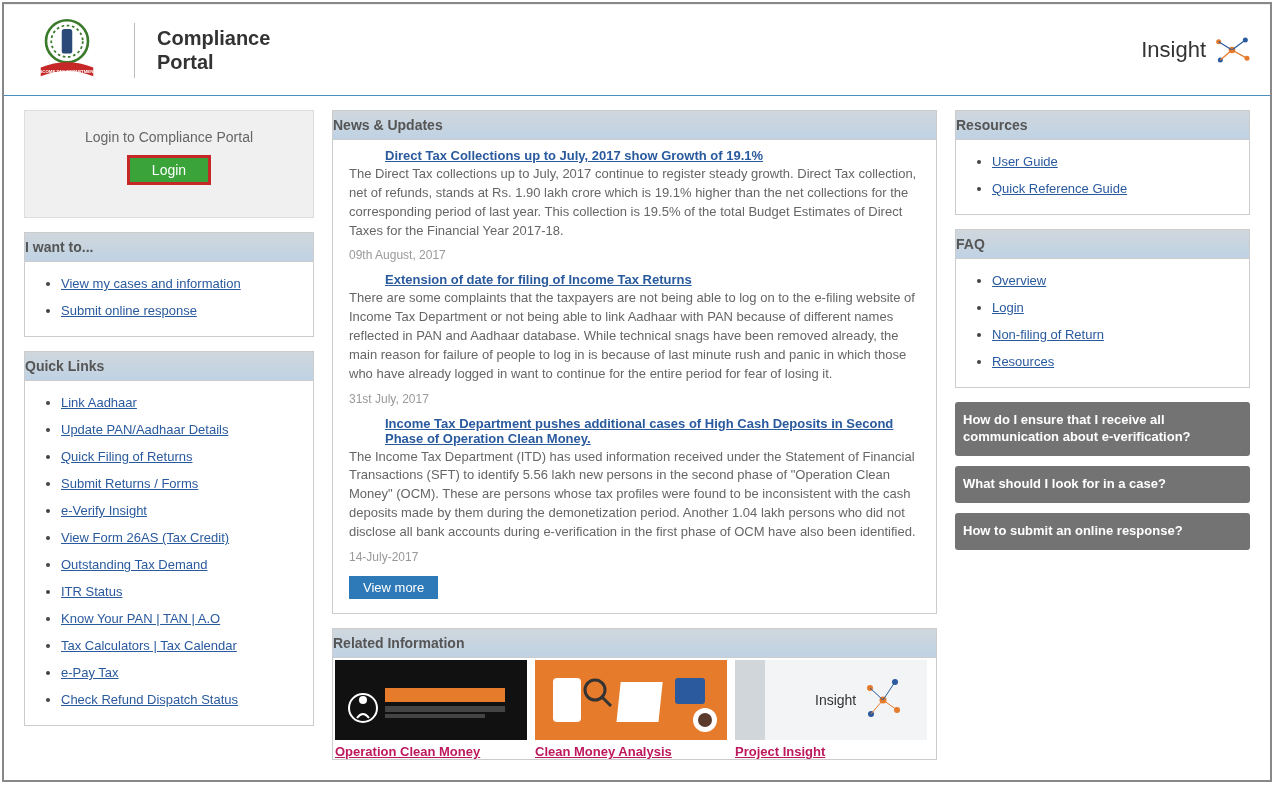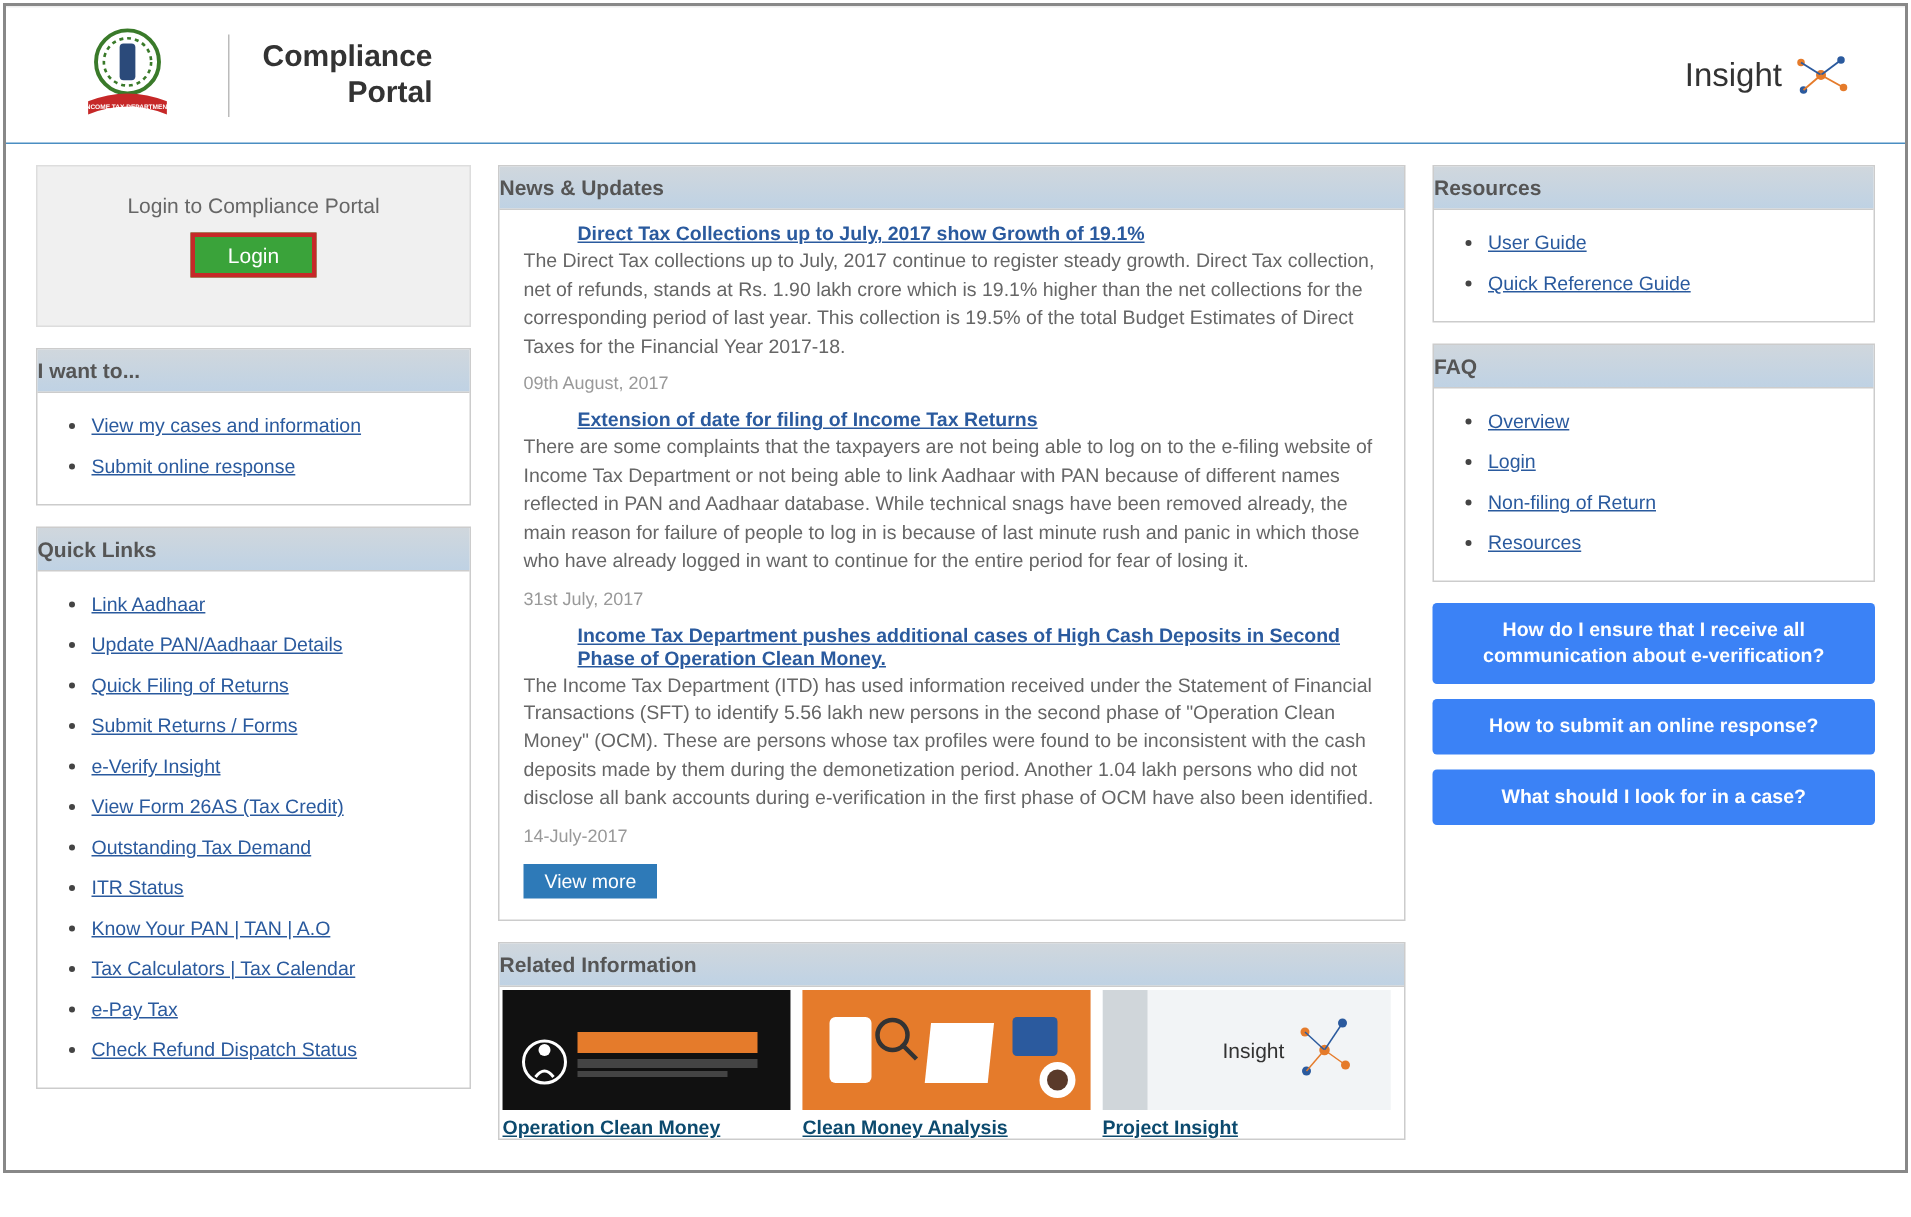--- a/index.html
+++ b/index.html
@@ -11,24 +11,23 @@
   }
   .page {
     width: 1270px;
     border: 2px solid #888;
     margin: 2px;
     background: #fff;
   }
   .header {
     display: flex;
     align-items: center;
-    padding: 10px 36px;
+    padding: 10px 18px;
     border-bottom: 1px solid #4a8ec2;
     border-top: 1px solid #eee;
-    text-align: right;
   }
   .logo-wrap {
     display: flex;
     align-items: center;
     gap: 18px;
   }
   .emblem {
     width: 90px;
     height: 70px;
     position: relative;
@@ -158,32 +157,31 @@
     align-items: center;
     justify-content: center;
     color: #fff;
     font-size: 10px;
     position: relative;
     overflow: hidden;
   }
   .related-img.orange { background: #e57b2b; }
   .related-img.light { background: #eceff1; color: #333; }
   .related-link {
-    color: #0c4a6e;
+    color: #be185d;
     font-weight: bold;
     text-decoration: underline;
     display: inline-block;
     margin-top: 4px;
     font-size: 13px;
   }
   .help-btn {
     display: block;
-    background: #3b82f6;
+    background: #737373;
     color: #fff;
-    text-align: center;
     padding: 10px 8px;
     font-size: 13px;
     font-weight: bold;
     border-radius: 3px;
     margin-bottom: 10px;
     cursor: pointer;
     line-height: 1.3;
   }
 </style>
 </head>
@@ -357,18 +355,18 @@
           <ul>
             <li><a>Overview</a></li>
             <li><a>Login</a></li>
             <li><a>Non-filing of Return</a></li>
             <li><a>Resources</a></li>
           </ul>
         </div>
       </div>
 
       <div class="help-btn">How do I ensure that I receive all communication about e-verification?</div>
+      <div class="help-btn">What should I look for in a case?</div>
       <div class="help-btn">How to submit an online response?</div>
-      <div class="help-btn">What should I look for in a case?</div>
     </div>
 
   </div>
 </div>
 
 </body></html>

